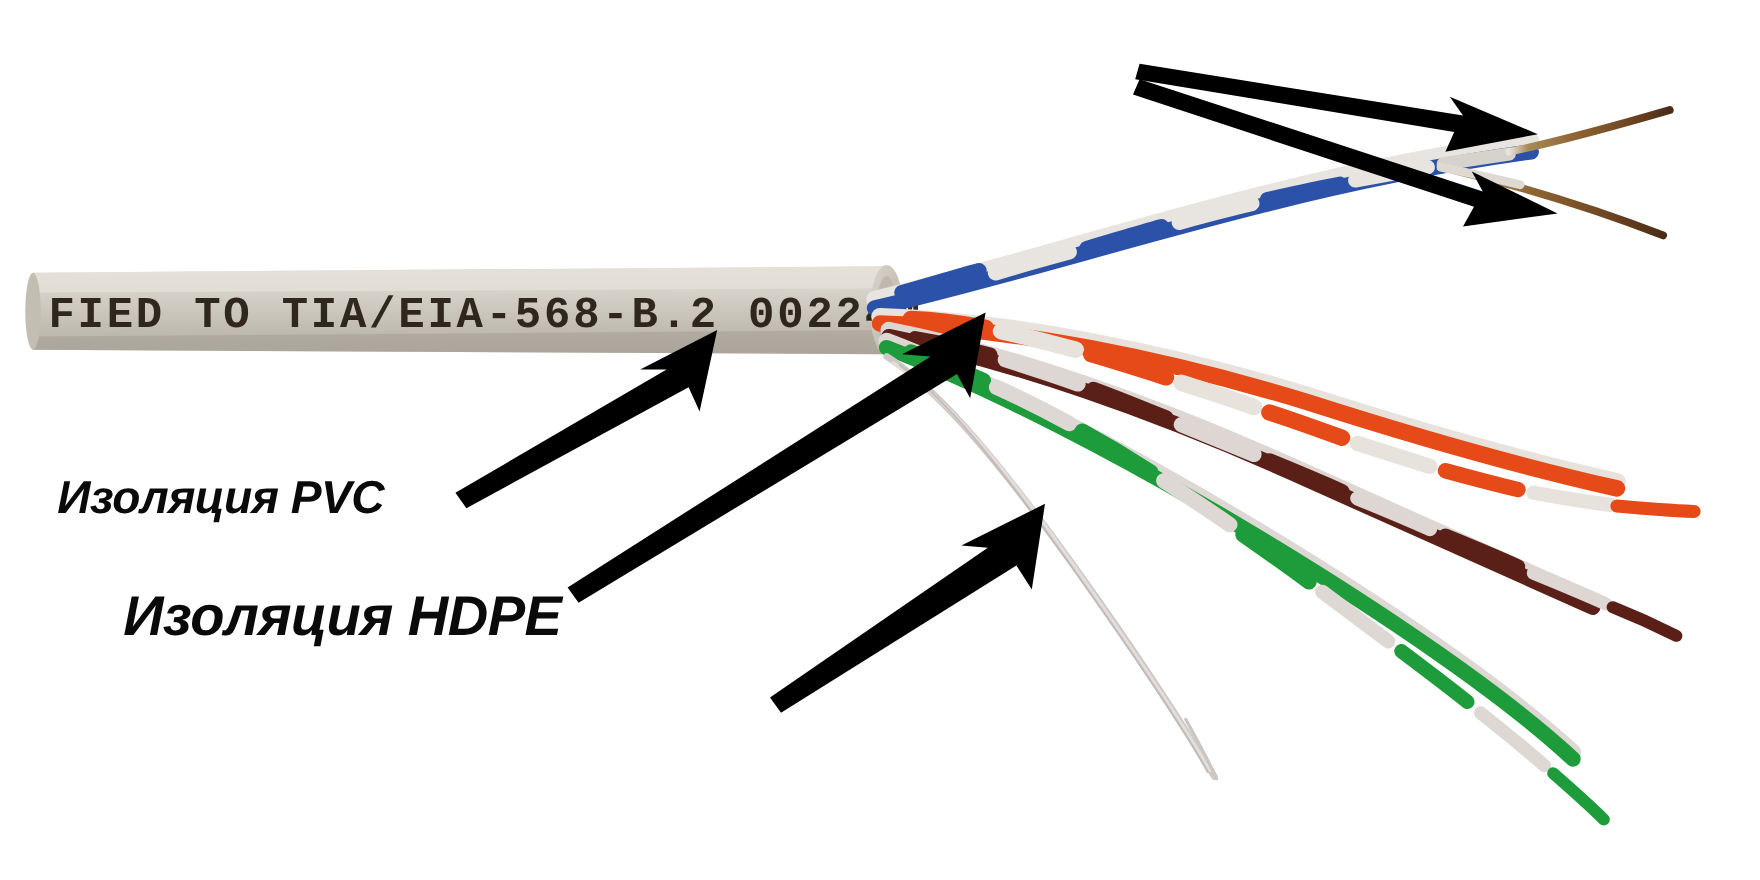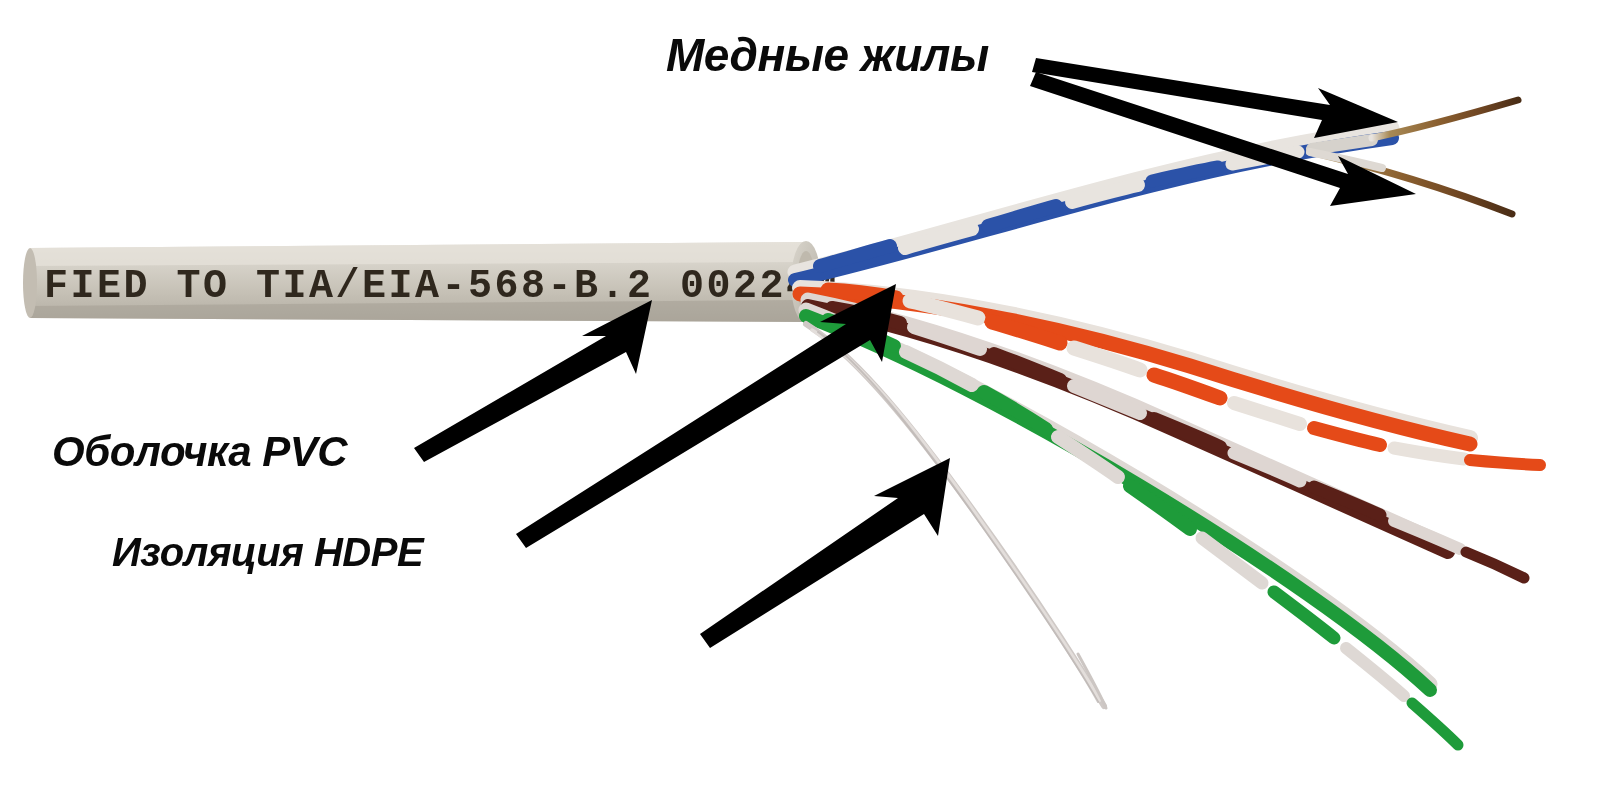--- a/index.html
+++ b/index.html
@@ -19,21 +19,21 @@
     position: absolute;
     font-family: "Liberation Sans", sans-serif;
     font-weight: bold;
     font-style: italic;
     color: #0a0a0a;
     white-space: nowrap;
     letter-spacing: -0.5px;
   }
   #label-copper  { left: 666px; top: 28px;  font-size: 46px; }
   #label-pvc     { left: 52px;  top: 428px; font-size: 42px; }
-  #label-hdpe    { left: 112px; top: 530px; font-size: 40px; }
+  #label-hdpe    { left: 112px; top: 530px; font-size: 51px; }
   #label-ripcord { left: 266px; top: 614px; font-size: 42px; }
 
   #art { position: absolute; left: 0; top: 0; width: 1600px; height: 800px; }
 </style>
 </head>
 <body>
 
 <div id="stage">
 
   <svg id="art" viewBox="0 0 1600 800">
@@ -157,20 +157,19 @@
 
     <g>
       <path d="M 516 534 L 846 324 L 820 322 L 896 284 L 882 362 L 870 340 L 526 548 Z" fill="#000000"></path>
     </g>
 
     <g>
       <path d="M 700 634 L 898 498 L 874 496 L 950 458 L 938 536 L 924 514 L 710 648 Z" fill="#000000"></path>
     </g>
   </svg>
 
-  <div class="label" id="label-copper">Медные жилы</div>
 
-  <div class="label" id="label-pvc">Оболочка PVC</div>
+  <div class="label" id="label-pvc">Изоляция PVC</div>
 
   <div class="label" id="label-hdpe">Изоляция HDPE</div>
 
 
 </div>
 
 </body></html>

